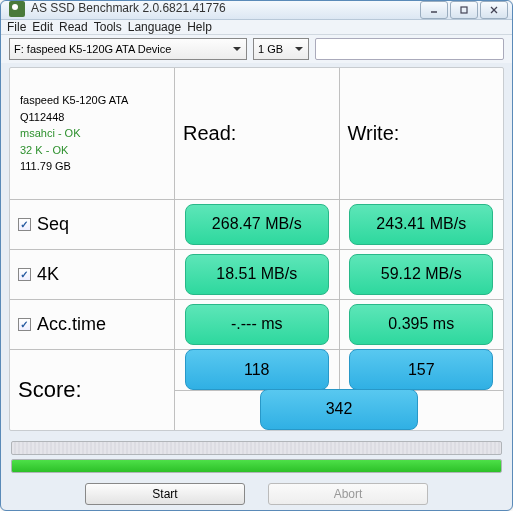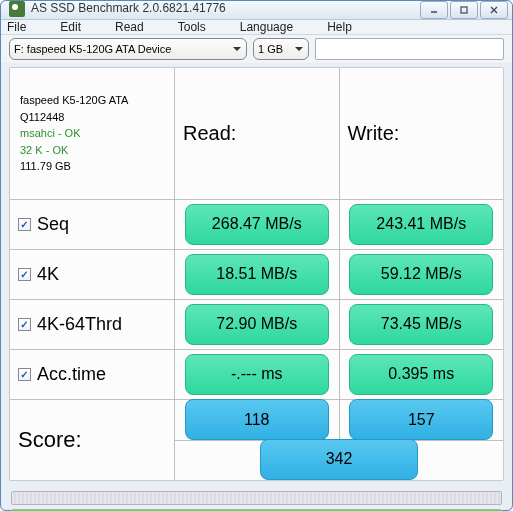--- a/index.html
+++ b/index.html
@@ -6,25 +6,25 @@
 body { background: #fff; width: 513px; height: 511px; overflow: hidden; }
 .window { width: 513px; height: 511px; border: 1px solid #5a8ab8; border-radius: 6px; background: #e8eef5; display: flex; flex-direction: column; box-shadow: 0 0 3px rgba(0,0,0,0.2); }
 .titlebar { height: 30px; background: linear-gradient(#f5f9fd, #dce7f3); display: flex; align-items: flex-start; padding: 0 4px 0 8px; border-bottom: 1px solid #b8c8d8; border-radius: 6px 6px 0 0; }
 .app-icon { width: 16px; height: 16px; background: #4a7a3a; border-radius: 2px; margin-right: 6px; position: relative; }
 .app-icon::after { content: ""; position: absolute; top: 3px; left: 3px; width: 6px; height: 6px; background: #fff; border-radius: 50%; }
 .title-text { flex: 1; font-size: 12px; color: #333; }
 .win-controls { display: flex; gap: 2px; }
 .win-btn { width: 28px; height: 18px; border: 1px solid #9aadc0; background: linear-gradient(#f8fbfe, #d8e4f0); border-radius: 3px; display: flex; align-items: center; justify-content: center; font-size: 10px; color: #445; cursor: pointer; }
 .win-btn svg { width: 10px; height: 10px; }
 
-.menubar { height: 22px; background: #f0f4f9; display: flex; align-items: center; padding: 0 6px; gap: 34px; font-size: 12px; color: #222; border-bottom: 1px solid #d0d8e0; }
+.menubar { height: 22px; background: #f0f4f9; display: flex; align-items: center; padding: 0 6px; gap: 6px; font-size: 12px; color: #222; border-bottom: 1px solid #d0d8e0; }
 .menu-item { cursor: pointer; }
 
 .toolbar { height: 30px; display: flex; align-items: center; padding: 3px 8px; gap: 6px; background: #f0f4f9; }
-.combo { height: 22px; border: 1px solid #888; background: linear-gradient(#fdfdfd,#ededed); font-size: 11px; padding: 0 18px 0 4px; border-radius: 6px; position: relative; display: flex; align-items: center; cursor: pointer; text-align: right; }
+.combo { height: 22px; border: 1px solid #888; background: linear-gradient(#fdfdfd,#ededed); font-size: 11px; padding: 0 18px 0 4px; border-radius: 0; position: relative; display: flex; align-items: center; cursor: pointer; text-align: right; }
 .combo.device { width: 238px; }
 .combo.size { width: 56px; }
 .combo::after { content: ""; position: absolute; right: 5px; top: 8px; border: 4px solid transparent; border-top-color: #333; }
 .search-input { flex: 1; height: 22px; border: 1px solid #aab; background: #fff; border-radius: 2px; padding: 0 4px; font-size: 11px; }
 
 .content { flex: 1; margin: 4px 8px; background: #fcfcfc; border: 1px solid #c8ccd0; border-radius: 2px; display: flex; flex-direction: column; }
 
 .row { display: flex; border-bottom: 1px solid #c0c0c0; }
 .row:last-child { border-bottom: none; }
 
@@ -146,32 +146,20 @@
           <span class="test-label">4K</span>
         </div>
       <div class="col2">
           <div class="pill green">18.51 MB/s</div>
         </div>
       <div class="col3">
           <div class="pill green">59.12 MB/s</div>
         </div>
     </div>
 
-    <div class="row">
-      <div class="col1">
-          <span class="check"></span>
-          <span class="test-label">4K-64Thrd</span>
-        </div>
-      <div class="col2">
-          <div class="pill green">72.90 MB/s</div>
-        </div>
-      <div class="col3">
-          <div class="pill green">73.45 MB/s</div>
-        </div>
-    </div>
 
     <div class="row">
       <div class="col1">
           <span class="check"></span>
           <span class="test-label">Acc.time</span>
         </div>
       <div class="col2">
           <div class="pill green">-.--- ms</div>
         </div>
       <div class="col3">

